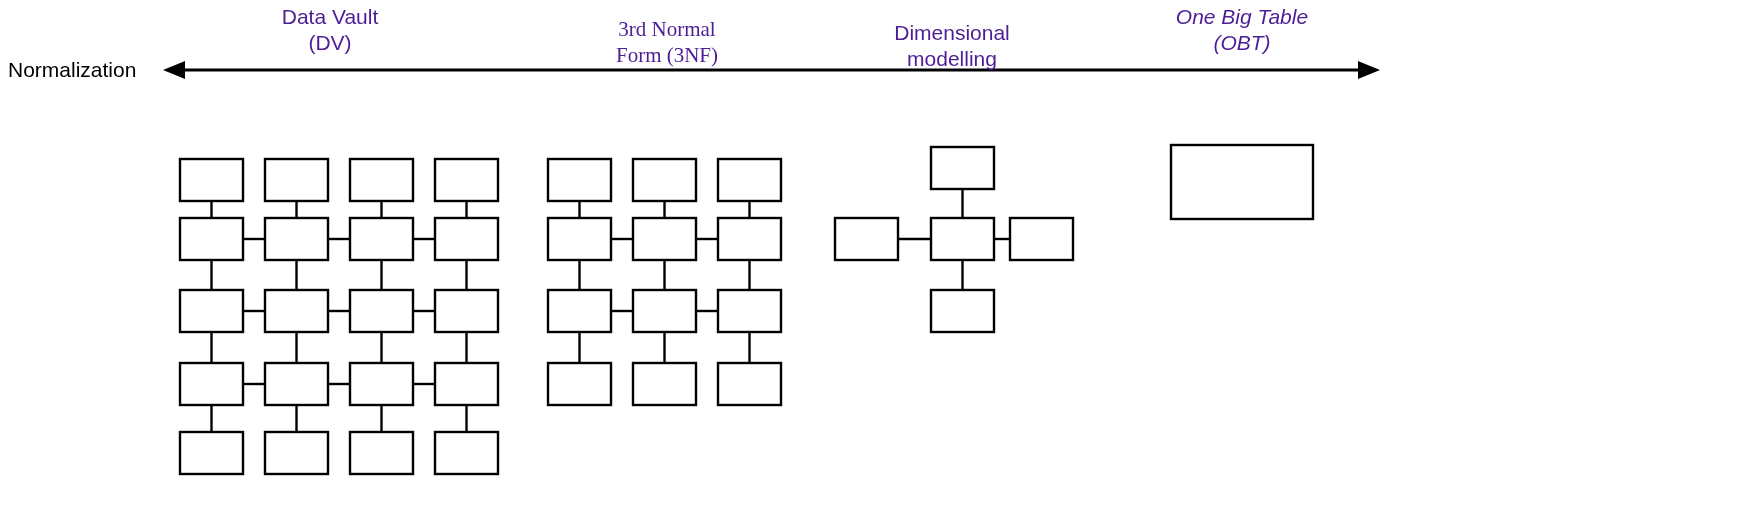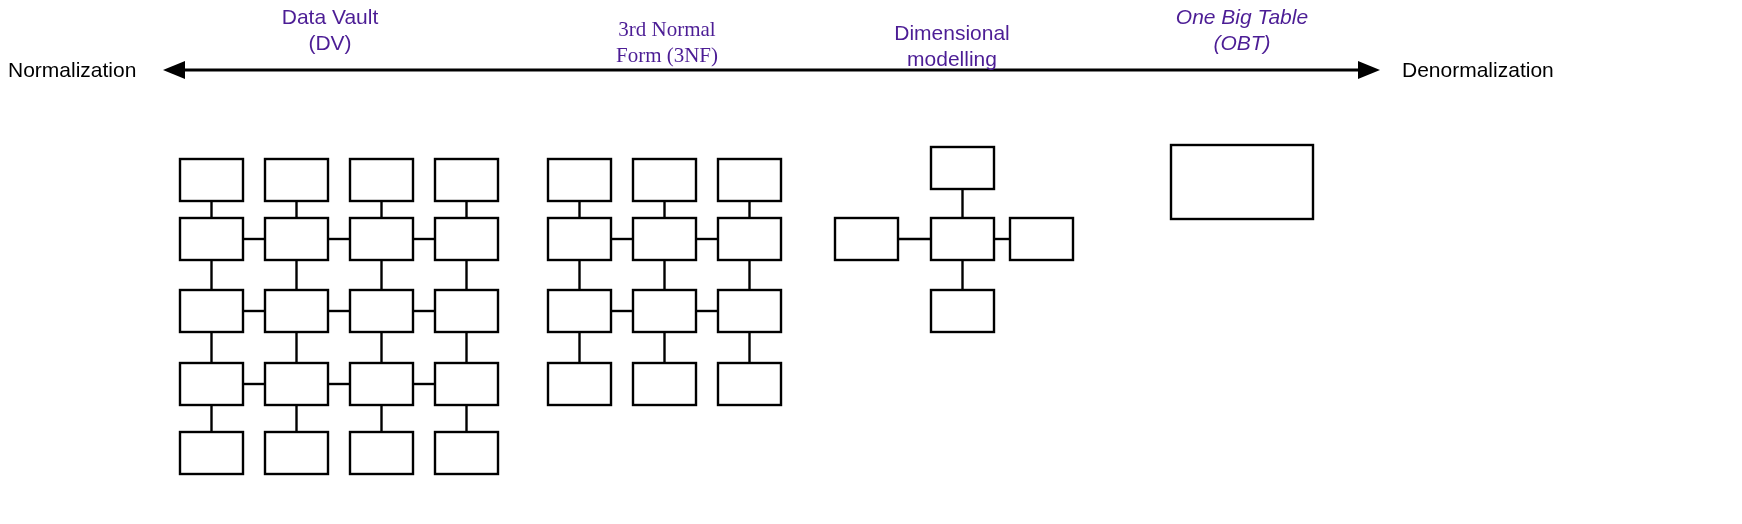--- a/index.html
+++ b/index.html
@@ -158,21 +158,20 @@
           <rect x="931" y="218" width="63" height="42" class="node-box"></rect>
         </g>
         <g>
           <rect x="1171" y="145" width="142" height="74" class="node-box"></rect>
         </g>
       </g>
   </svg>
 
   <div class="axis-label" id="left-axis-label" style="left: 8px; top: 57px;">Normalization</div>
 
-  <div class="axis-label" id="right-axis-label" style="left: 1402px; top: 57px;">Denormalization</div>
 
   <div id="stage-labels">
       <div class="stage-label" style="width: 300px; left: 180px; top: 4px;">Data Vault
 (DV)</div>
       <div class="stage-label" style="width: 300px; left: 517px; top: 16px; font-family: Liberation Serif, serif;">3rd Normal
 Form (3NF)</div>
       <div class="stage-label" style="width: 300px; left: 802px; top: 20px;">Dimensional
 modelling</div>
       <div class="stage-label" style="width: 300px; left: 1092px; top: 4px; font-style: italic;">One Big Table
 (OBT)</div>

